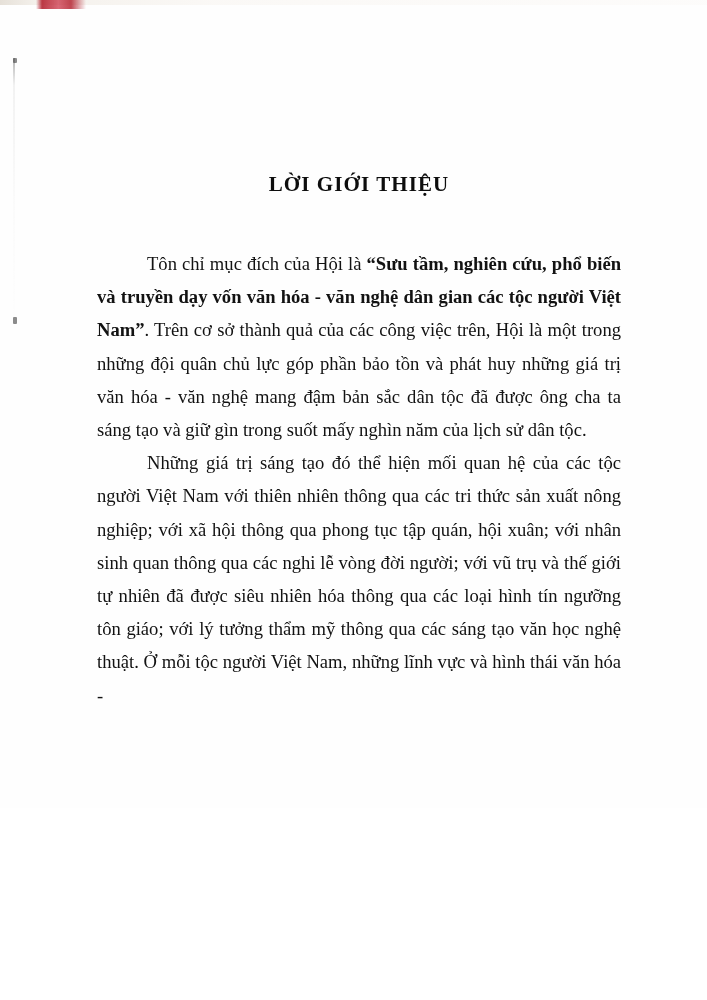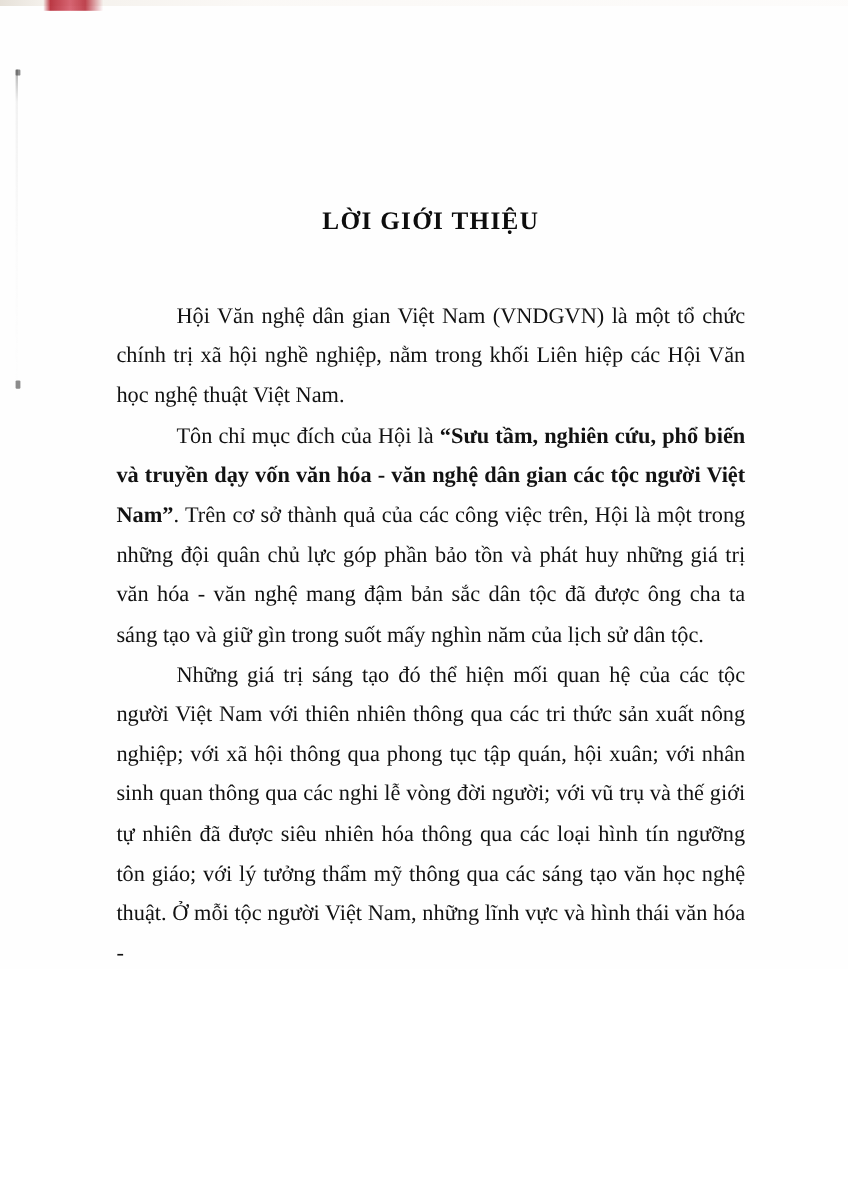--- a/index.html
+++ b/index.html
@@ -169,21 +169,20 @@
   <div class="artifact" id="bottom-bleed"></div>
   <div class="artifact" id="bottom-bleed-2"></div>
   <div class="artifact" id="bottom-edge-shade"></div>
 
   <div id="content">
 
     <h1 id="page-title">LỜI GIỚI THIỆU</h1>
 
     <div id="body-text">
 
-      <p class="para">Hội Văn nghệ dân gian Việt Nam (VNDGVN) là một tổ chức chính trị xã hội nghề nghiệp, nằm trong khối Liên hiệp các Hội Văn học nghệ thuật Việt Nam.</p>
 
 
       <p class="para"><span>Tôn chỉ mục đích của Hội là </span><b>“Sưu tầm, nghiên cứu, phổ biến và truyền dạy vốn văn hóa - văn nghệ dân gian các tộc người Việt Nam”</b><span>. Trên cơ sở thành quả của các công việc trên, Hội là một trong những đội quân chủ lực góp phần bảo tồn và phát huy những giá trị văn hóa - văn nghệ mang đậm bản sắc dân tộc đã được ông cha  ta sáng tạo và giữ gìn trong suốt mấy nghìn năm của lịch sử dân tộc.</span></p>
 
       <p class="para">Những giá trị sáng tạo đó thể hiện mối quan hệ của các tộc người Việt Nam với thiên nhiên thông qua các tri thức sản xuất nông nghiệp; với xã hội thông qua phong tục tập quán, hội xuân; với nhân sinh quan thông qua các nghi lễ vòng đời người; với vũ trụ và thế giới tự nhiên đã được siêu nhiên hóa thông qua các loại hình tín ngưỡng tôn giáo; với lý tưởng thẩm mỹ thông qua các sáng tạo văn học nghệ thuật. Ở mỗi tộc người Việt Nam, những lĩnh vực và hình thái văn hóa -</p>
 
     </div>
 
     <div id="page-number">9</div>
 

